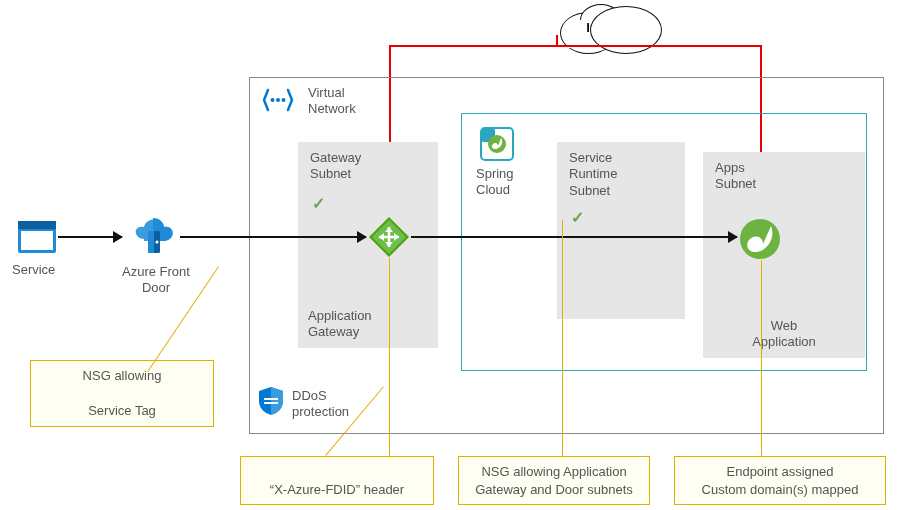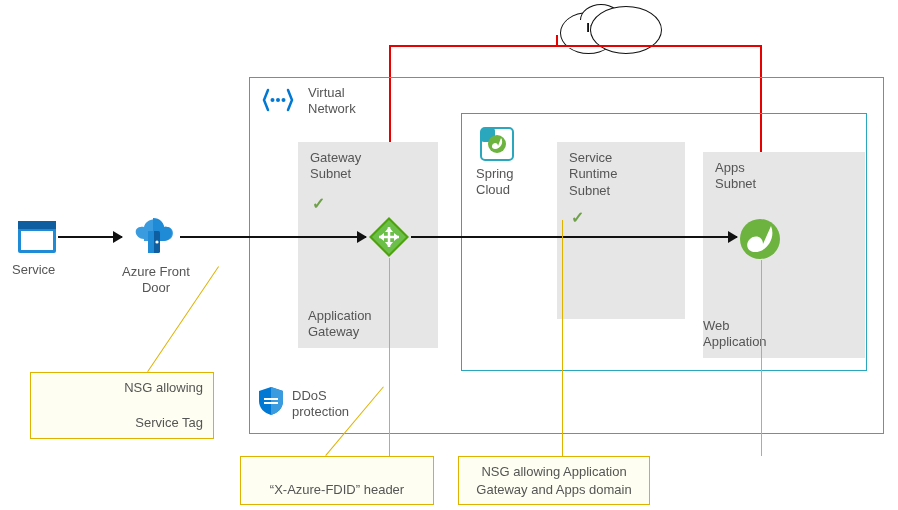--- a/index.html
+++ b/index.html
@@ -215,21 +215,21 @@
       <span>Runtime</span><br>
       <span>Subnet</span>
     </div>
     <div class="check" style="position:absolute; left:14px; top:66px;">✓</div>
   </div>
 
   <div class="box subnet-box" style="left:695px; top:152px; width:162px; height:206px;">
     <div class="label" style="left:12px; top:8px;">
       <span>Apps</span><br><span>Subnet</span>
     </div>
-    <div class="label center-label" style="left:0; bottom:8px; text-align:left;">
+    <div class="label center-label" style="left:0; bottom:8px; text-align:center;">
       <span>Web</span><br><span>Application</span>
     </div>
   </div>
 
   <div class="icon" style="left:739px; top:218px; width:42px; height:42px;">
     <svg viewBox="0 0 42 42" width="42" height="42">
       <circle cx="21" cy="21" r="20" fill="#6db33f"></circle>
       <path d="M32 8 C37 20 28 34 16 34 C9 34 6 27 10 22 C15 16 24 18 24 26" fill="#fff"></path>
     </svg>
   </div>
@@ -255,36 +255,40 @@
     </svg>
   </div>
   <div class="label" style="left:120px; top:264px; text-align:center; width:72px;">
     <span>Azure Front</span><br><span>Door</span>
   </div>
 
   <div class="hline arrow-r" style="left:58px; top:236px; width:64px;"></div>
   <div class="hline arrow-r" style="left:180px; top:236px; width:186px;"></div>
   <div class="hline arrow-r" style="left:411px; top:236px; width:326px;"></div>
 
-  <div class="annot" style="left:30px; top:372px; width:162px;text-align:right;">
+  <div class="annot" style="left:30px; top:360px; width:162px;">
     <span>NSG allowing</span><br>
     <br>
     <span>Service Tag</span>
   </div>
 
   <div class="annot" style="left:240px; top:456px; width:172px;">
     <br>
     <span>“X-Azure-FDID” header</span>
   </div>
 
   <div class="annot" style="left:458px; top:456px; width:170px;">
     <span>NSG allowing Application</span><br>
-    <span>Gateway and Apps domain</span>
-  </div>
-
+    <span>Gateway and Door subnets</span>
+  </div>
+
+  <div class="annot" style="left:674px; top:456px; width:190px;">
+    <span>Endpoint assigned</span><br>
+    <span>Custom domain(s) mapped</span>
+  </div>
 
   <div class="leader-diag" style="left:148px; top:372px; height:127px; transform: rotate(-146deg);"></div>
 
   <div class="leader-v" style="left:389px; top:258px; height:198px;"></div>
   <div class="leader-diag" style="left:326px; top:456px; height:90px; transform: rotate(-140deg);"></div>
 
   <div class="leader-v" style="left:562px; top:220px; height:236px;"></div>
 
   <div class="leader-v" style="left:761px; top:260px; height:196px;"></div>
 

